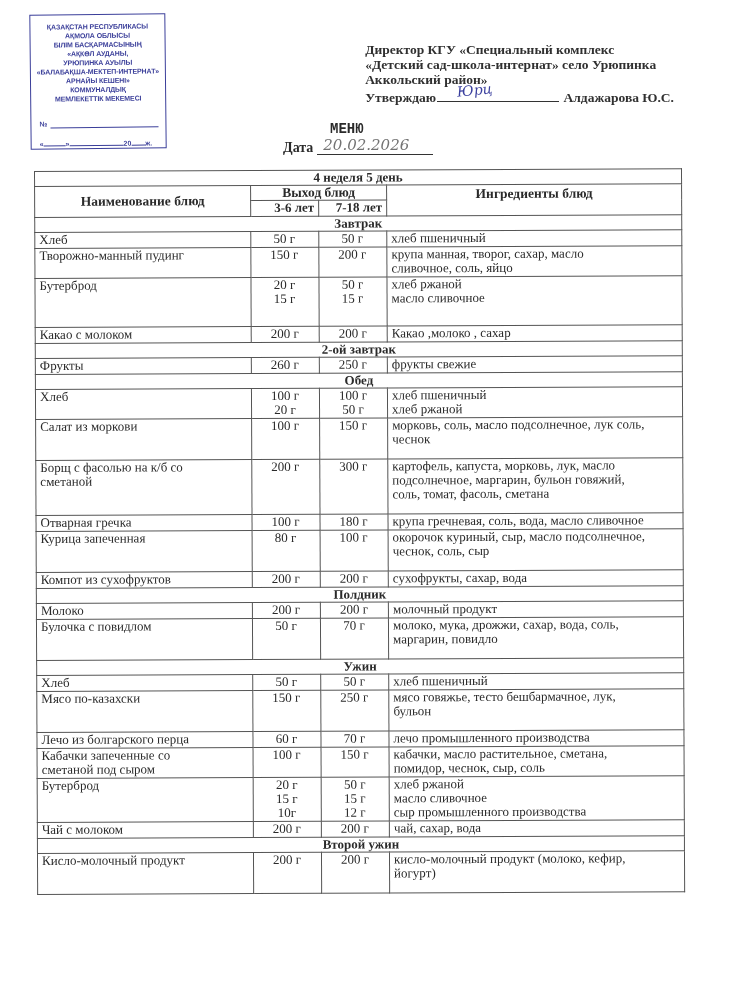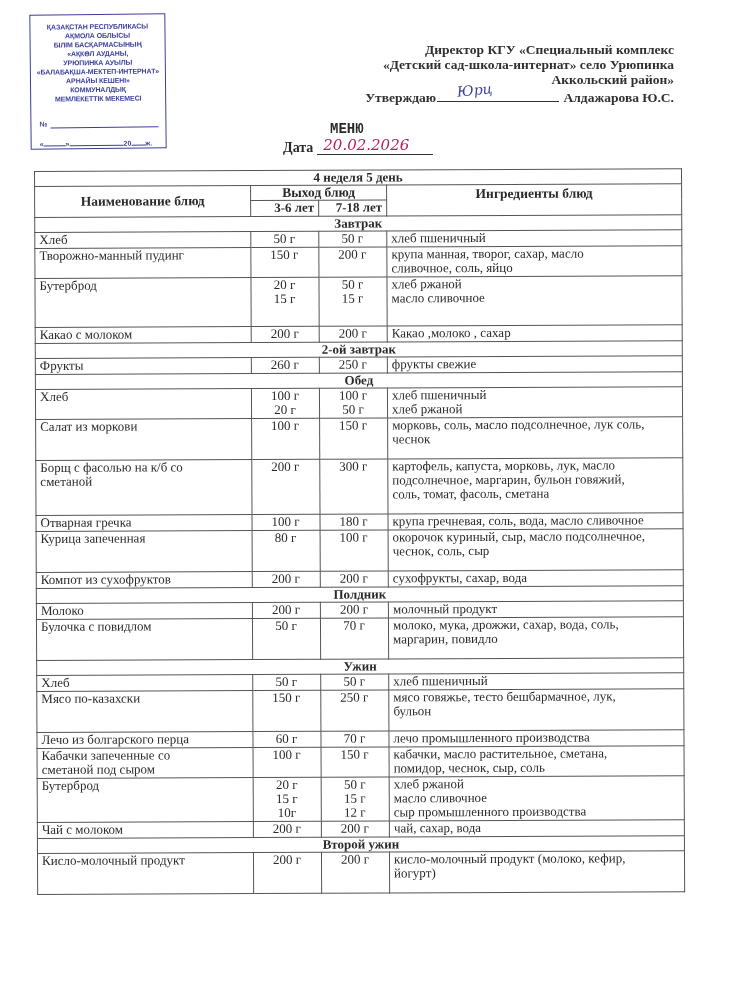--- a/index.html
+++ b/index.html
@@ -23,45 +23,45 @@
     }
     .stamp .num-row span.rule { display: inline-block; width: 108px; border-bottom: 1px solid #3b3f9a; vertical-align: bottom; margin-left: 3px; }
     .stamp .date-row {
       position: absolute; left: 8px; right: 6px; top: 124px; text-align: left; font-size: 7px; white-space: nowrap;
     }
     .stamp .date-row .r1 { display:inline-block; width: 22px; border-bottom: 1px solid #3b3f9a; }
     .stamp .date-row .r2 { display:inline-block; width: 54px; border-bottom: 1px solid #3b3f9a; }
     .stamp .date-row .r3 { display:inline-block; width: 14px; border-bottom: 1px solid #3b3f9a; }
 
     .approval {
-      position: absolute; right: 58px; top: 42px; text-align: right;
+      position: absolute; right: 58px; top: 42px; 
       font-weight: bold; font-size: 13.5px; line-height: 15px; color: #303030;
     }
-    .approval .approve-row { margin-top: 2px; white-space: nowrap; margin-left: 44px; }
+    .approval .approve-row { margin-top: 2px; white-space: nowrap; }
     .sig-line {
       display: inline-block; width: 122px; border-bottom: 1px solid #333;
       position: relative; height: 12px; vertical-align: baseline; margin: 0 1px;
     }
     .sig-mark {
       position: absolute; left: 20px; top: -6px; font-style: italic;
       font-family: "DejaVu Serif", serif; color: #3a3f9e; font-size: 14px; font-weight: normal;
       transform: rotate(-6deg);
     }
 
     .menu-title {
       position: absolute; left: 330px; top: 121px;
       font-weight: bold; font-size: 14px; font-family: Liberation Mono, monospace;
     }
     .date-block {
       position: absolute; left: 283px; top: 138px; font-weight: bold; font-size: 14px;
       white-space: nowrap;
     }
     .date-value {
       display: inline-block; width: 110px; border-bottom: 1px solid #333; margin-left: 4px;
-      font-style: italic; font-weight: normal; color: #be185d; font-size: 15px;
+      font-style: italic; font-weight: normal; color: #737373; font-size: 15px;
       font-family: "DejaVu Serif", serif; padding-left: 6px; transform: translateY(-2px);
     }
 
     table.menu {
       position: absolute; left: 34px; top: 171px; width: 648px;
       border-collapse: collapse; font-size: 13px; line-height: 14px;
       transform: rotate(-0.25deg); transform-origin: left top;
     }
     table.menu td, table.menu th {
       border: 1px solid #555; padding: 0 4px; vertical-align: top;

